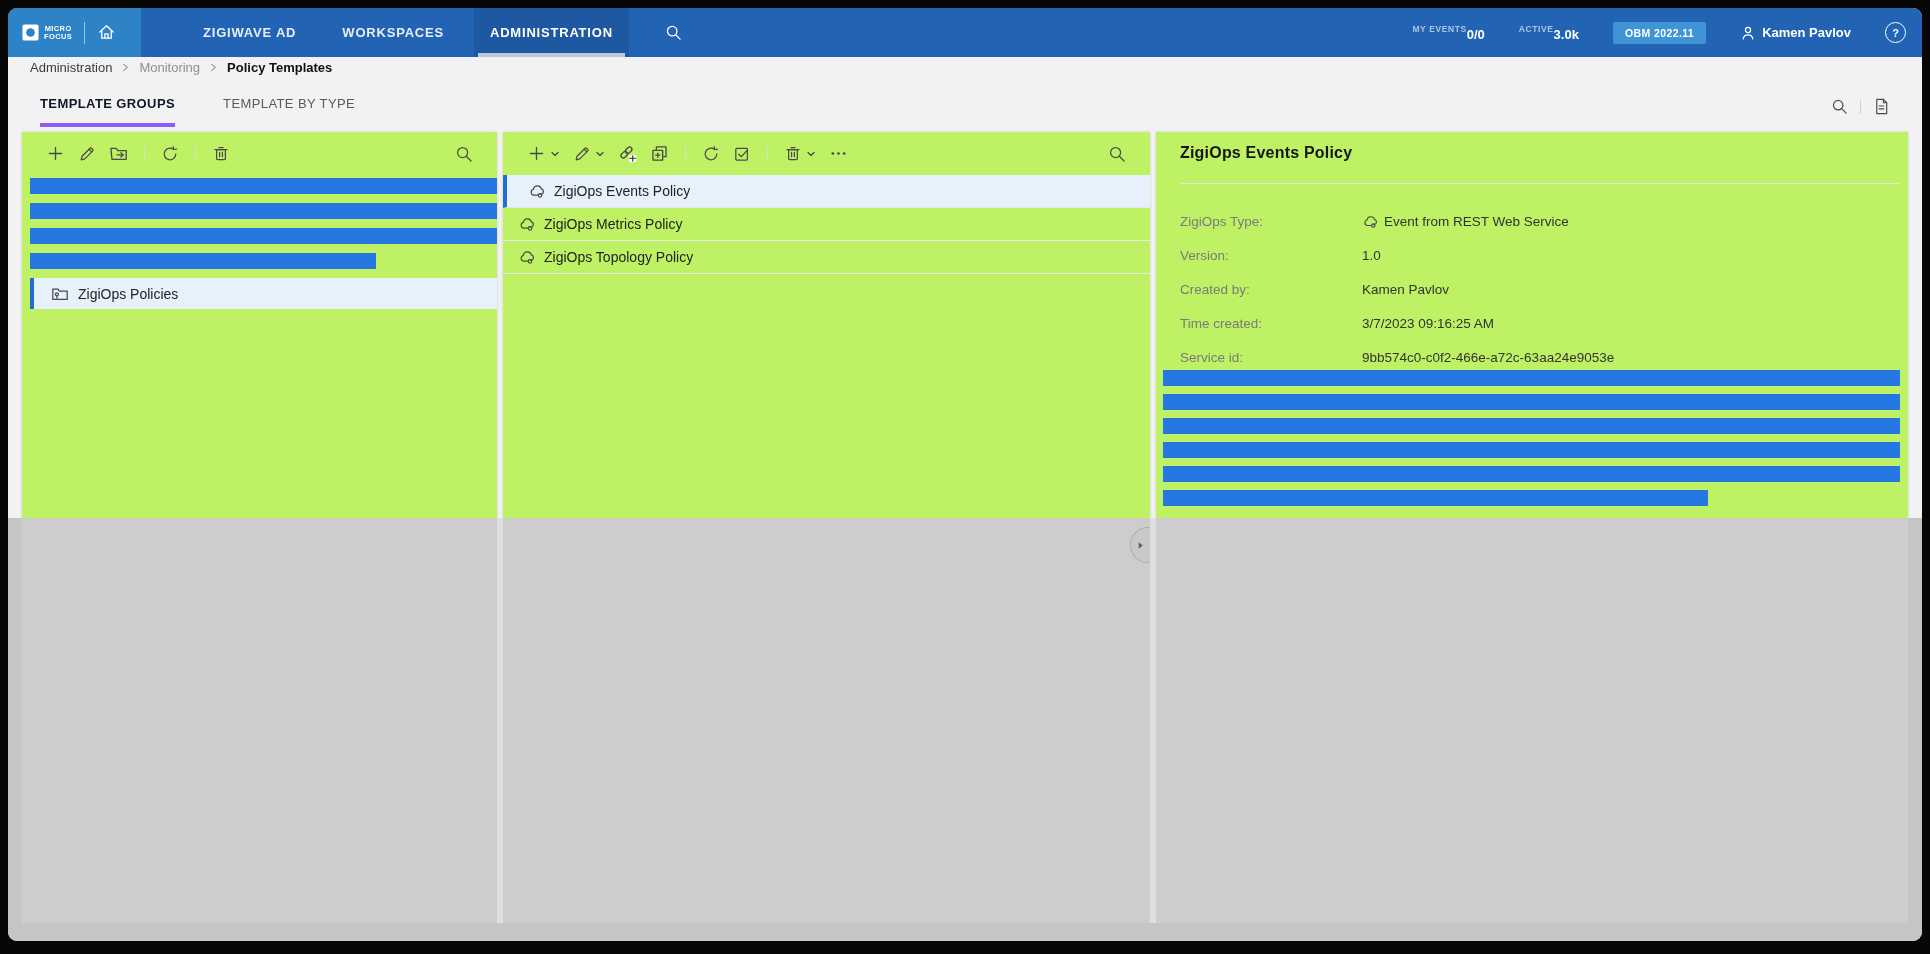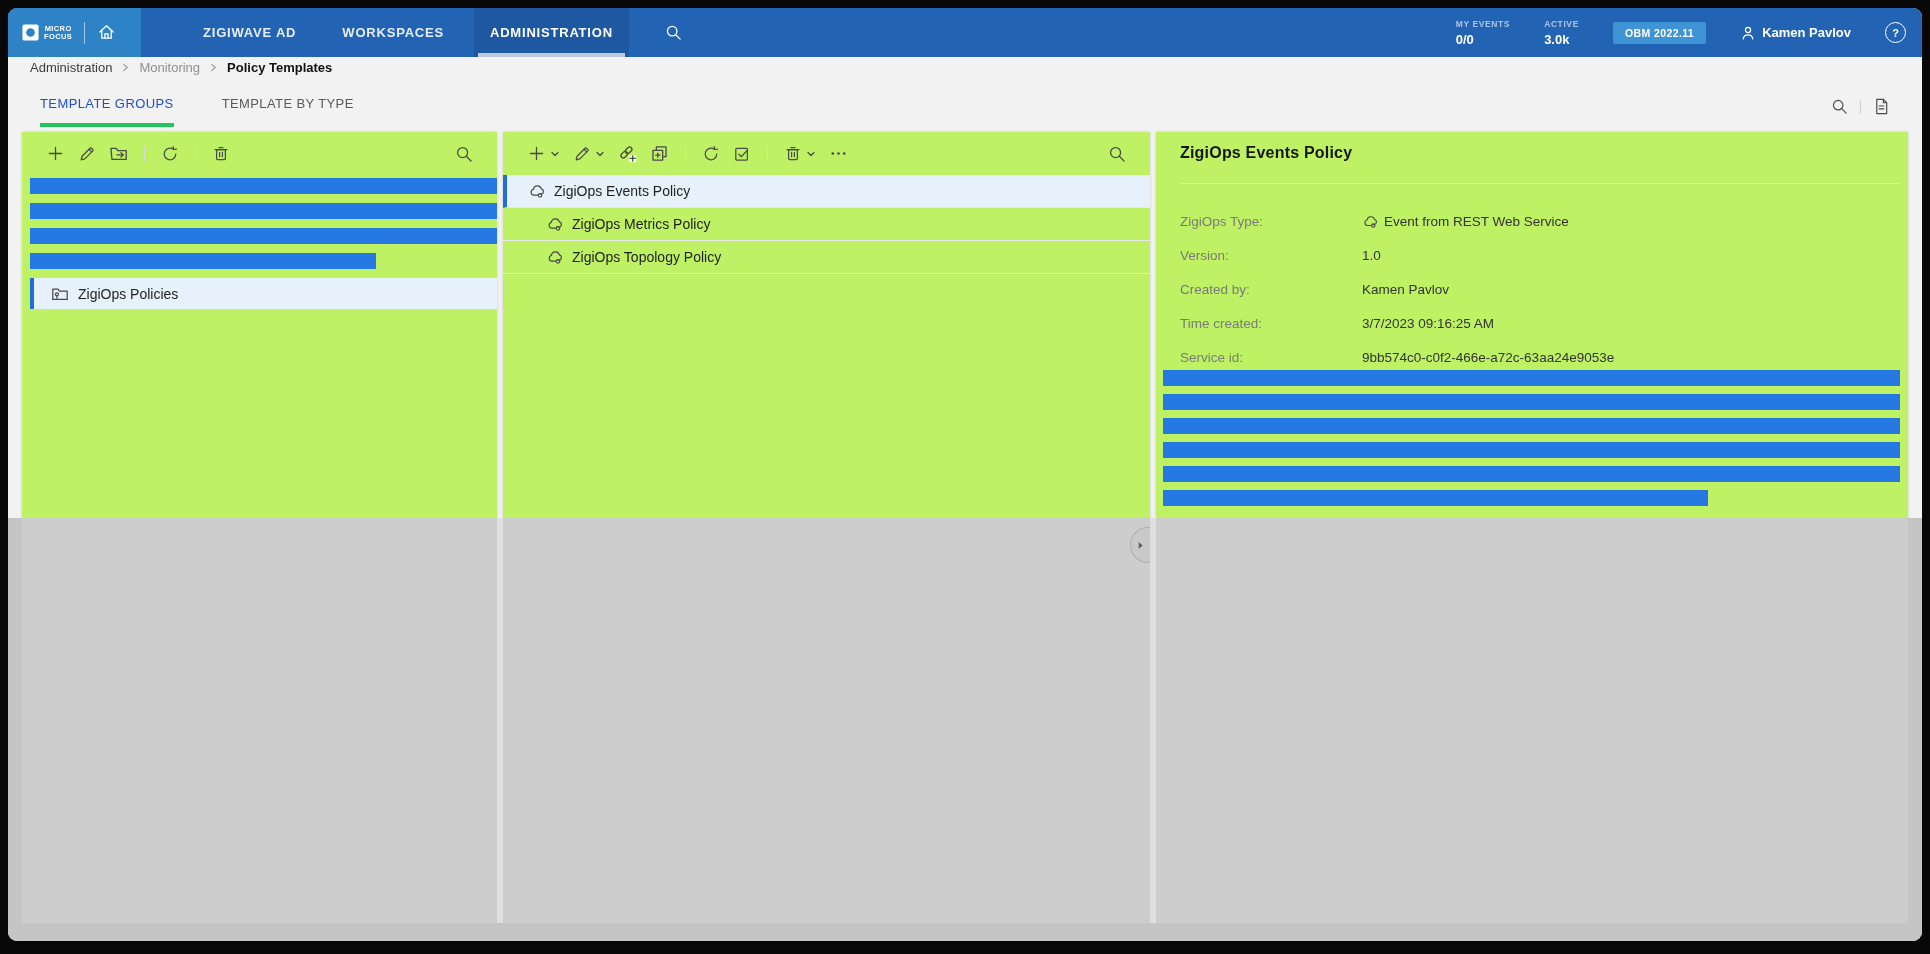--- a/index.html
+++ b/index.html
@@ -13,39 +13,39 @@
   .logo-mark{width:17px;height:17px;flex:0 0 auto;}
   .logo-text{margin-left:5px;font-size:7.5px;font-weight:bold;line-height:8px;letter-spacing:.4px;text-align:center;}
   .brand-divider{width:1px;height:22px;background:rgba(255,255,255,.55);margin:0 12px 0 12px;}
   .navtabs{display:flex;align-items:stretch;height:49px;margin-left:46px;}
   .navtab{display:flex;align-items:center;padding:16px 16px;margin-right:14px;font-size:13px;
     letter-spacing:.8px;font-weight:bold;color:#E8EEF7;position:relative;cursor:pointer;white-space:nowrap;}
   .navtab.active{background:rgba(0,0,0,.10);color:#fff;}
   .navtab.active::after{content:"";position:absolute;left:4px;right:4px;bottom:0;height:4px;background:#BCC9DC;}
   .nav-search{margin-left:22px;display:flex;align-items:center;cursor:pointer;}
   .nav-right{margin-left:auto;display:flex;align-items:center;gap:34px;padding-right:16px;}
-  .stat{display:flex;flex-direction:column;align-items:flex-start;}
+  .stat{display:flex;flex-direction:row;align-items:flex-start;}
   .stat .lbl{font-size:8.5px;letter-spacing:.6px;color:rgba(255,255,255,.62);font-weight:bold;}
   .stat .val{font-size:13px;font-weight:bold;margin-top:3px;}
   .ver-badge{background:#3F94D6;color:#fff;font-size:10.5px;font-weight:bold;letter-spacing:.4px;
     padding:5px 12px;border-radius:2px;white-space:nowrap;}
   .navuser{display:flex;align-items:center;gap:6px;font-size:13px;font-weight:bold;cursor:pointer;}
   .help-circle{width:19px;height:19px;border:1.5px solid #fff;border-radius:50%;display:flex;
     align-items:center;justify-content:center;font-size:11px;font-weight:bold;cursor:pointer;}
 
   
   .breadcrumb{position:absolute;left:22px;top:52px;display:flex;align-items:center;gap:9px;font-size:13px;}
   .bc-link{color:#3C3C3C;cursor:pointer;}
   .bc-dim{color:#8F8F8F;cursor:pointer;}
   .bc-current{color:#111;font-weight:bold;}
   .bc-sep{display:flex;align-items:center;}
 
   .page-tabs{position:absolute;left:32px;top:88px;display:flex;gap:48px;}
   .ptab{font-size:13px;letter-spacing:.4px;padding-bottom:12px;color:#5A5A5A;cursor:pointer;white-space:nowrap;}
-  .ptab.active{font-weight:normal;color:#1d4ed8;border-bottom:4px solid #22c55e;}
+  .ptab.active{font-weight:bold;color:#0f172a;border-bottom:4px solid #8b5cf6;}
   .tabs-right{position:absolute;top:90px;right:32px;display:flex;align-items:center;gap:12px;}
   .tr-div{width:1px;height:14px;background:#CFCFCF;}
 
   
   .panel{position:absolute;top:124px;height:386px;background:#bef264;box-shadow:0 0 3px rgba(0,0,0,.14);}
   .panel-left{left:14px;width:475px;}
   .panel-mid{left:495px;width:647px;}
   .panel-right{left:1148px;width:752px;}
 
   .ptoolbar{height:43px;display:flex;align-items:center;padding:0 24px;gap:13px;box-sizing:border-box;}
@@ -57,21 +57,21 @@
   svg.ic-w{stroke:#FFFFFF;fill:none;stroke-width:1.4;stroke-linecap:round;stroke-linejoin:round;display:block;}
 
   
   .group-list{padding:3px 0 0 8px;}
   .rbar{height:16px;background:#2577E2;margin-bottom:9px;}
   .rbar.w74{width:74%;}
   .group-row{margin-top:4px;height:31px;background:#E7F1FB;border-left:4px solid #1E6FD9;
     display:flex;align-items:center;gap:9px;padding-left:17px;font-size:14px;color:#232323;cursor:pointer;}
 
   
-  .tmpl-row{height:33px;display:flex;align-items:center;gap:9px;padding-left:43px;font-size:14px;
+  .tmpl-row{height:33px;display:flex;align-items:center;gap:9px;padding-left:15px;font-size:14px;
     color:#232323;border-bottom:1px solid #E8E8E8;box-sizing:border-box;cursor:pointer;}
   .tmpl-row.selected{background:#E7F1FB;border-left:4px solid #1E6FD9;padding-left:21px;}
 
   
   .dp-title{position:absolute;left:24px;top:12px;font-size:16px;font-weight:bold;color:#161616;letter-spacing:.2px;}
   .dp-divider{position:absolute;left:24px;right:8px;top:51px;height:1px;background:#E3E3E3;}
   .dp-fields{position:absolute;left:24px;top:80px;right:24px;}
   .dp-row{display:flex;margin-bottom:14px;line-height:20px;font-size:13.5px;}
   .dp-label{width:182px;color:#7A7A7A;flex:0 0 auto;}
   .dp-value{color:#333;display:flex;align-items:center;gap:6px;}

